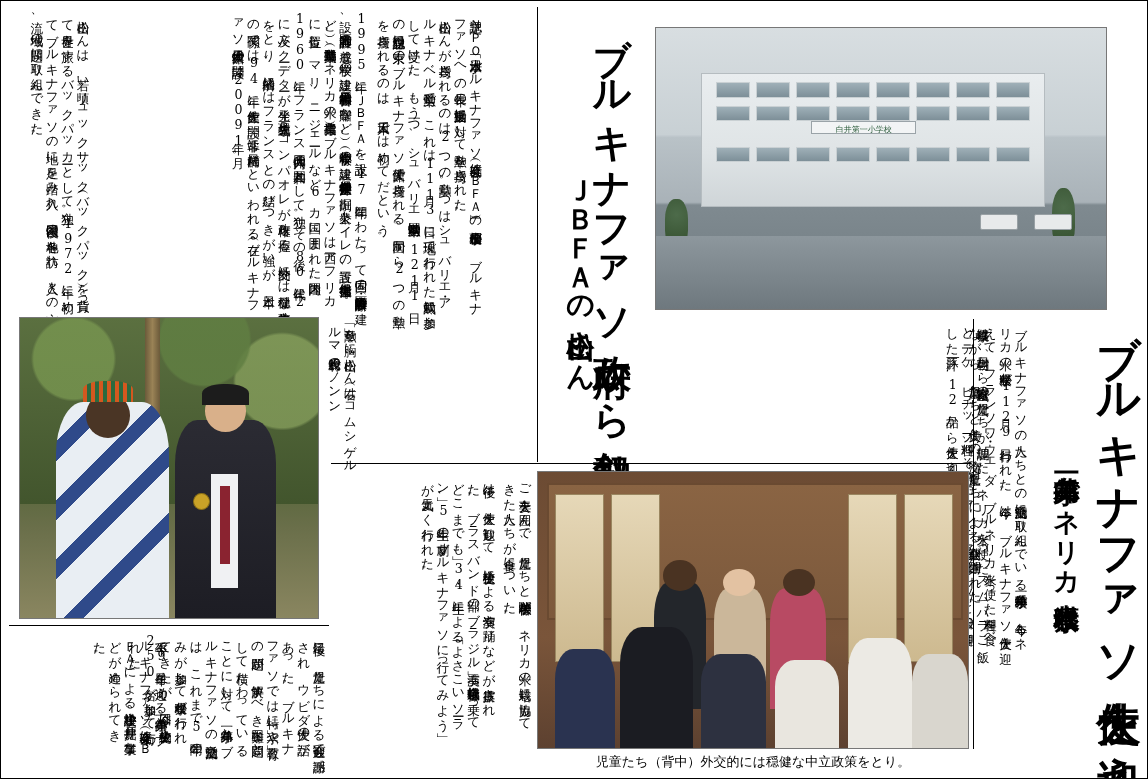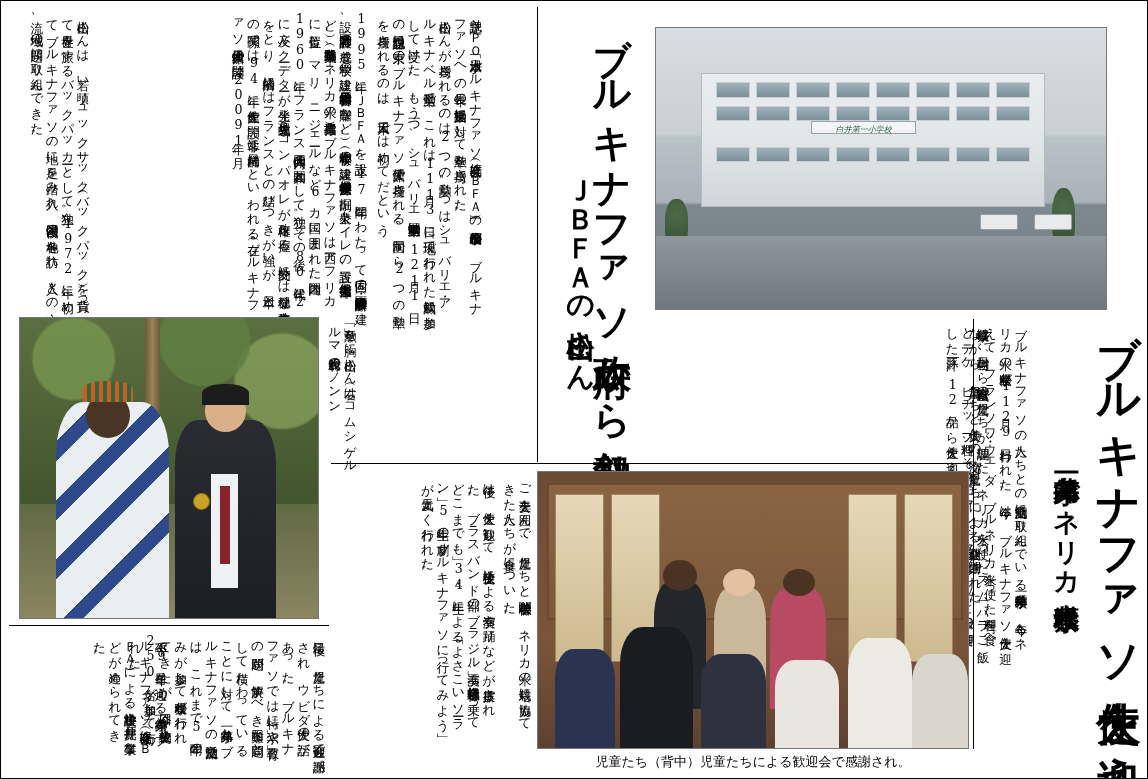--- a/index.html
+++ b/index.html
@@ -113,21 +113,20 @@
   #photo-school .win-row span {
     flex: 1;
     background: linear-gradient(to bottom,#9fb0b8,#7d8f98);
     border: 1px solid #c9d0d3;
   }
   #photo-school .sign {
     position:absolute; left: 32%; top: 36%; width: 30%; height: 8%;
     background:#f2f4f5; border:1px solid #9aa3a8;
     color:#2a5b3a; font-size: 8px; text-align:center; line-height:1.9;
     font-family:"DejaVu Serif",serif;
-    font-style:italic;
   }
   #photo-school .ground {
     position:absolute; left:0; bottom:0; width:100%; height:26%;
     background: linear-gradient(to bottom,#8d979d,#6e787e);
   }
   #photo-school .car {
     position:absolute; bottom:28%; width:8%; height:5%;
     background:#e8eaeb; border:1px solid #98a0a4; border-radius:2px;
   }
   #photo-school .tree {
@@ -356,21 +355,21 @@
     <div class="head" style="left:57%; bottom:55%; width:7.5%; height:10%; background:#4a3322;"></div>
 
     <div class="kid" style="left:4%;  width:14%; height:36%; background:#2a3350;"></div>
     <div class="kid" style="left:19%; width:17%; height:44%; background:#1b1c22;"></div>
     <div class="kid" style="left:38%; width:15%; height:34%; background:#2d3140;"></div>
     <div class="kid" style="left:55%; width:15%; height:32%; background:#e9e6df;"></div>
     <div class="kid" style="left:72%; width:15%; height:40%; background:#eceae4;"></div>
     <div class="kid" style="left:87%; width:13%; height:34%; background:#d9d6ce;"></div>
   </div>
 
-  <div id="caption-class">児童たち（背中）児童たちによる歓迎会で感謝され。</div>
+  <div id="caption-class">児童たち（背中）外交的には穏健な中立政策をとり。</div>
 
   <div class="vtext col" style="left:498px; top:474px; height:252px; width:34px;">ご夫妻を囲んで、児童たちと学校関係者が、ネリカ米の栽培に協力してきた人たちが食卓についた。</div>
   <div class="vtext col" style="left:330px; top:474px; height:252px; width:166px;">午後は、大使を歓迎して、全校生徒による演奏や踊りなどが披露された。ブラスバンド部の「ブラジル」演奏、全校合唱「気球に乗ってどこまでも」、3・4年生による「よさこいソーラン」、5年生の寸劇「ブルキナファソに行ってみよう」が元気よく行われた。</div>
 
   <div class="vtext col" style="left:170px; top:632px; height:118px; width:156px;">最後に、児童たちによる歓迎会で感謝され、ウビダ大使の話があった。ブルキナファソでは特に「水」や「教育」の問題が、解決すべき困難な問題として横たわっていることに対して、白井第一小とブルキナファソの交流活動は、これまで5年間のみが参加して収穫祭が行われてきたが、今回は全校生徒約250名が参加して行われた。</div>
   <div class="vtext col" style="left:16px; top:632px; height:118px; width:152px;">今年で9年目を迎える白井第一小とブルキナファソ友好協会（ＪＢＦＡ）による小学校建設、井戸掘り事業などが進められてきた。</div>
 
   <div class="rule-v" style="left:536px; top:6px; height:455px;"></div>
   <div class="rule-h" style="left:8px; top:624px; width:320px;"></div>
   <div class="rule-h" style="left:330px; top:462px; width:640px;"></div>

